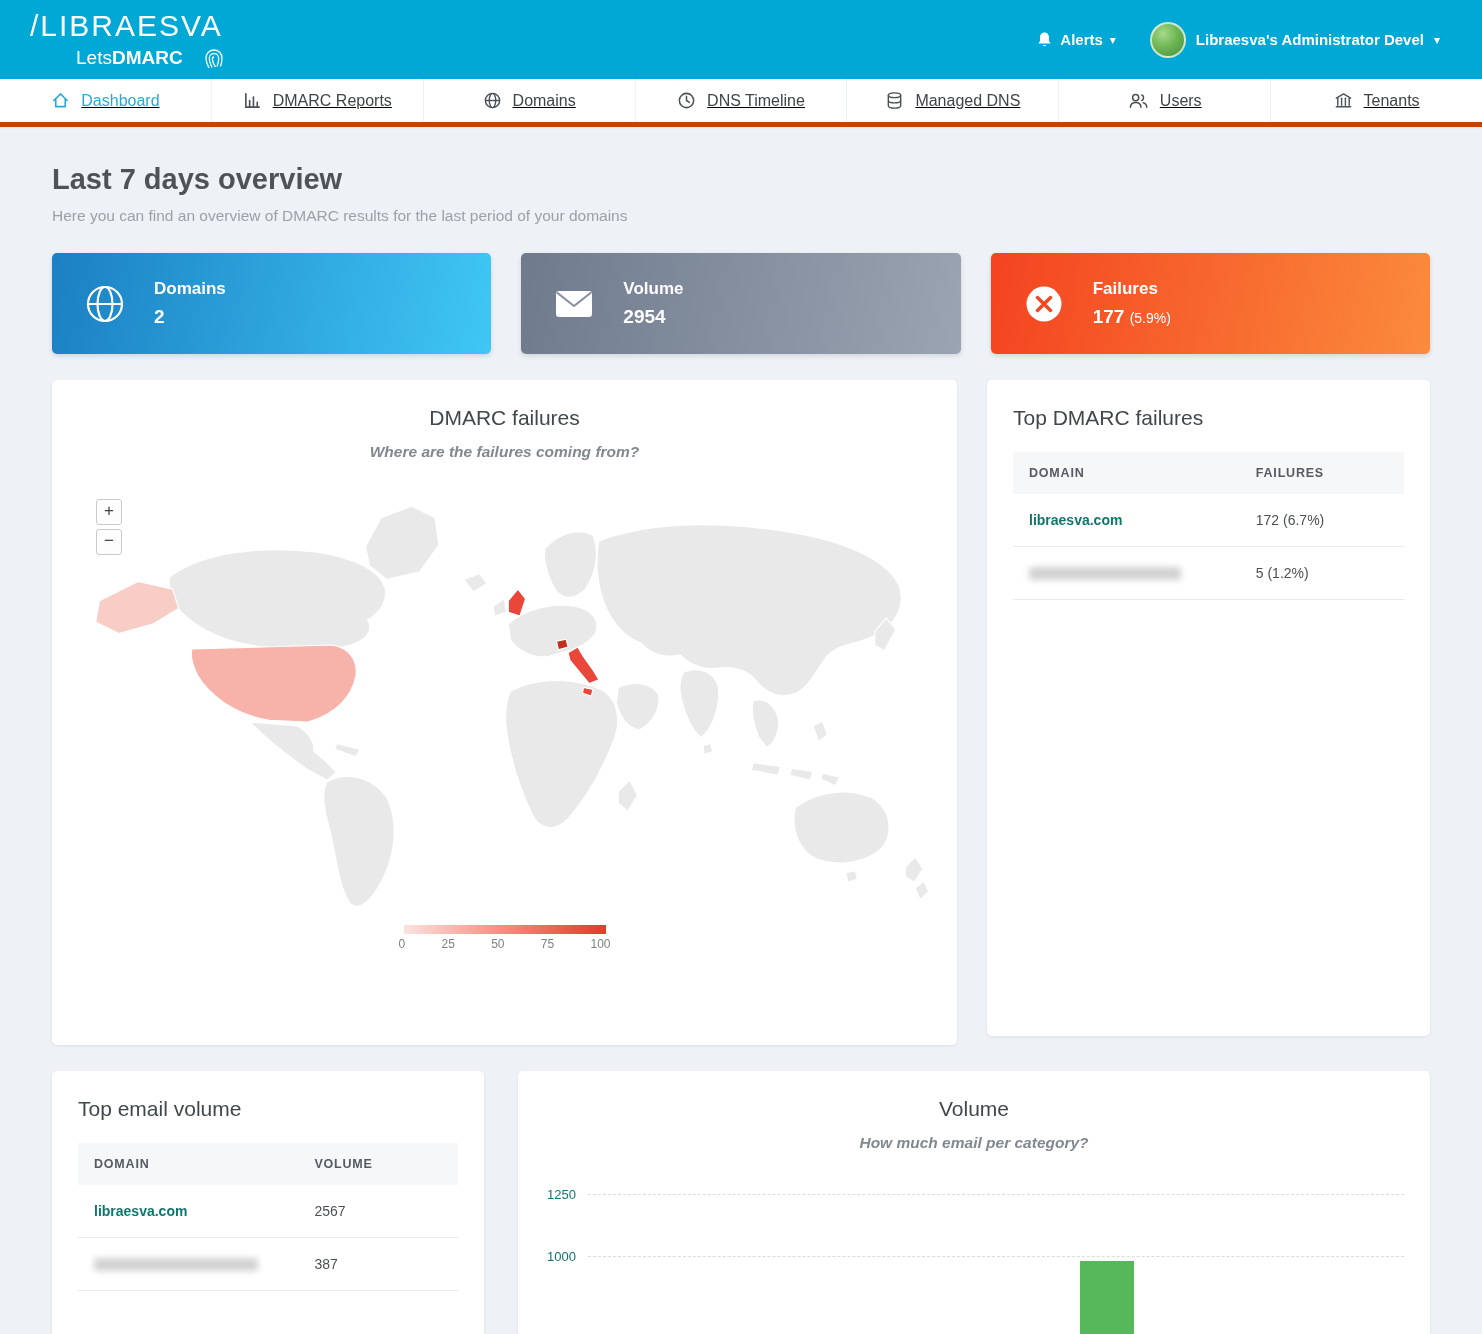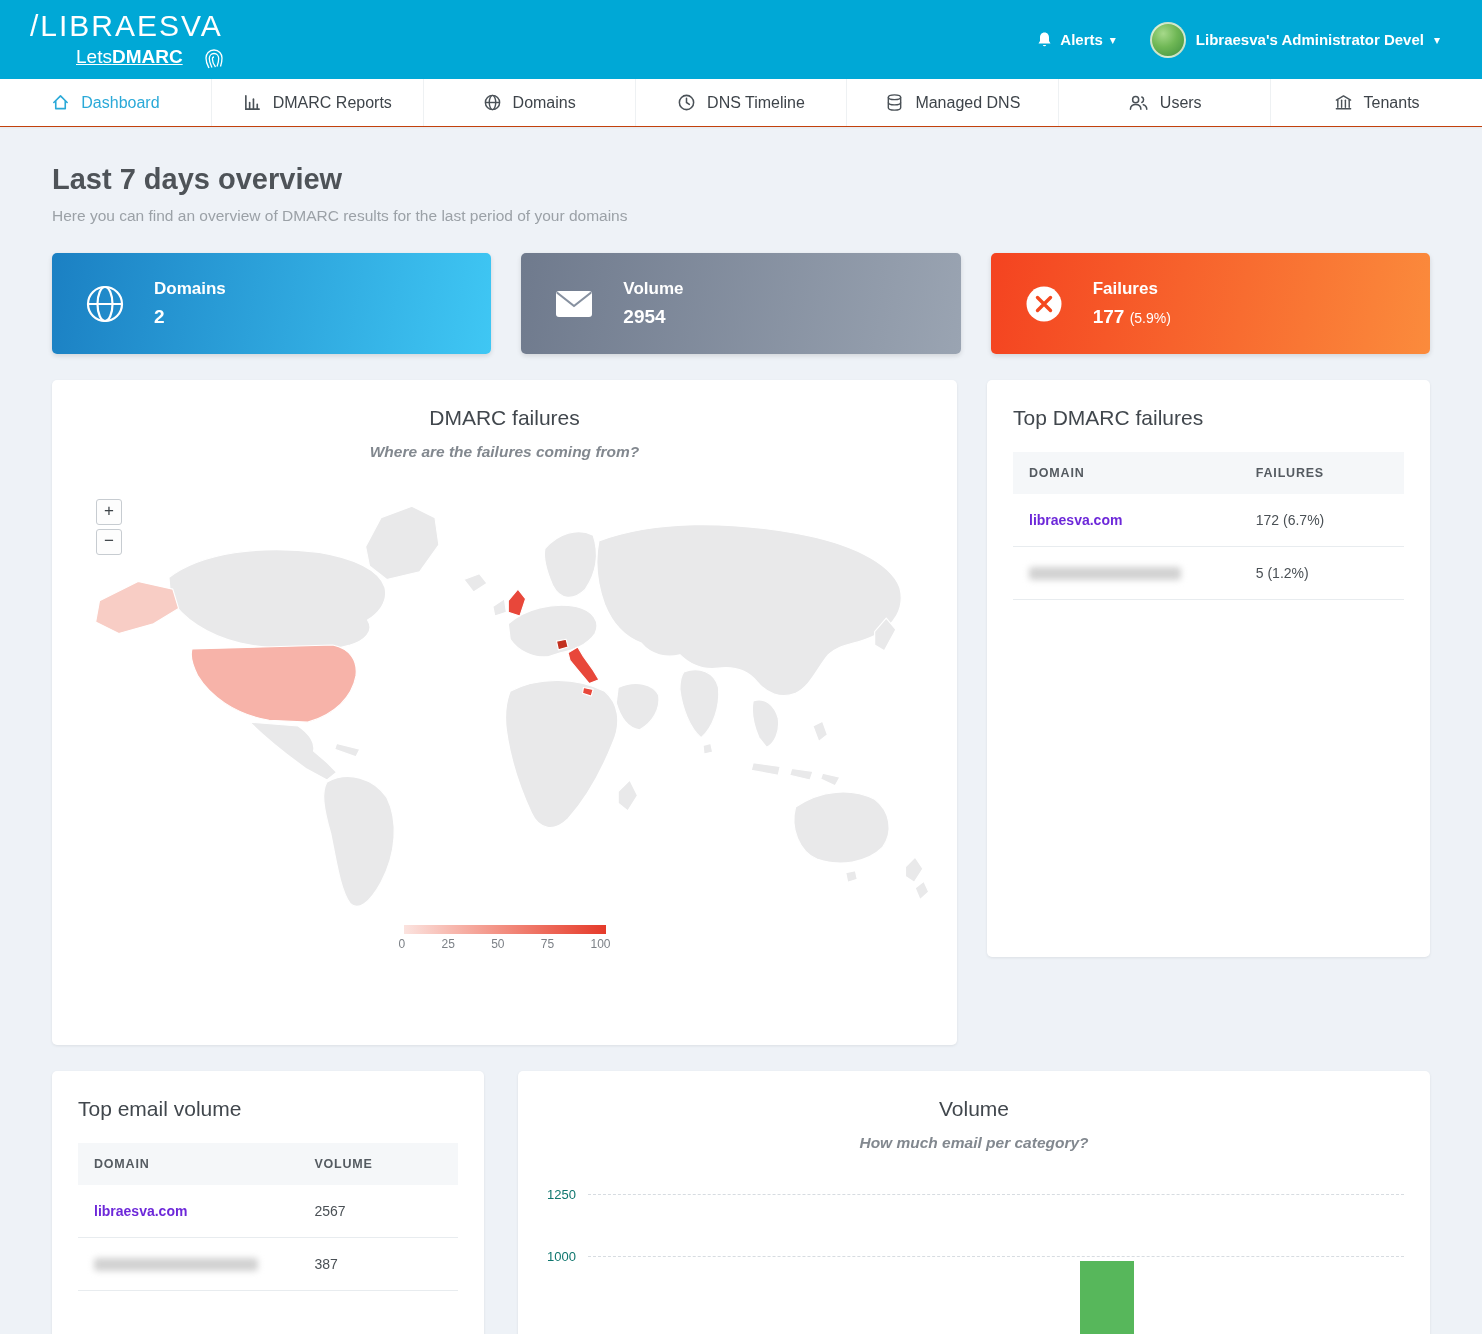--- a/index.html
+++ b/index.html
@@ -4,36 +4,36 @@
 <style>
   * { margin:0; padding:0; box-sizing:border-box; }
   html,body { width:1482px; height:1334px; overflow:hidden; background:#eef2f7;
     font-family:"Liberation Sans","DejaVu Sans",sans-serif; }
 
   
   .header { height:79px; background:#00a8d6; display:flex; align-items:center;
     justify-content:space-between; padding:0 42px 0 30px; }
   .logo { display:flex; flex-direction:column; gap:3px; }
   .logo-main { color:#fff; font-size:30px; font-weight:500; letter-spacing:2px; }
-  .logo-sub { color:#fff; font-size:19px; display:flex; gap:20px; margin-left:46px;text-decoration:underline; }
+  .logo-sub { color:#fff; font-size:19px; display:flex; align-items:center; gap:20px; margin-left:46px; }
   .logo-sub .lt { font-weight:300; }
   .logo-sub .bd { font-weight:700; }
   .header-right { display:flex; align-items:center; gap:34px; }
   .alerts { display:flex; align-items:center; gap:7px; color:#fff; font-size:15px;
     font-weight:700; cursor:pointer; }
   .userbox { display:flex; align-items:center; gap:10px; color:#fff; font-size:15px;
     font-weight:700; cursor:pointer; }
   .avatar { width:36px; height:36px; border-radius:50%;
     background:radial-gradient(circle at 35% 30%, #a6d98a 0%, #6fb755 45%, #3f8f3d 100%);
     border:2px solid rgba(255,255,255,.7); }
   .chev { font-size:12px; color:#fff; }
 
   
-  .nav { height:48px; background:#fff; display:flex; border-bottom:1px solid #c2410c;
-    box-shadow:0 1px 2px rgba(0,0,0,.04); }
+  .nav { height:48px; background:#fff; display:flex; border-bottom:5px solid #c2410c;
+    box-shadow:0 1px 2px rgba(0,0,0,.04);text-decoration:underline; }
   .nav-item { flex:1; display:flex; align-items:center; justify-content:center; gap:11px;
     font-size:16px; color:#3e444a; cursor:pointer; }
   .nav-item + .nav-item { border-left:1px solid #eef1f3;text-align:center; }
   .nav-item svg { stroke:#4a5157; }
   .nav-item.active { color:#2aa9d8; }
   .nav-item.active svg { stroke:#2aa9d8; }
 
   
   .content { padding:0 52px; }
   .page-title { margin-top:36px; font-size:29px; color:#4e5358; font-weight:700; }
@@ -49,21 +49,21 @@
   .stat .txt { display:flex; flex-direction:column; gap:7px; }
   .stat .lbl { font-size:17px; font-weight:700; }
   .stat .val { font-size:19px; font-weight:700; }
   .stat .pct { font-size:14px; font-weight:400; }
 
   
   .row2 { display:flex; gap:30px; margin-top:26px; }
   .row3 { display:flex; gap:34px; margin-top:26px; }
   .card { background:#fff; border-radius:5px; box-shadow:0 1px 3px rgba(0,0,0,.08); }
   .map-card { width:905px; height:665px; padding:26px 24px 0; position:relative; }
-  .failures-card { flex:1; height:577px; padding:26px; }
+  .failures-card { flex:1; height:656px; padding:26px; }
   .volume-table-card { width:432px; height:380px; padding:26px; }
   .volume-chart-card { flex:1; height:380px; position:relative; padding-top:26px; }
   .card-title { font-size:21px; color:#41474d; font-weight:500; }
   .card-title.center { text-align:center; }
   .card-subtitle { margin-top:13px; text-align:center; font-size:15.5px; font-weight:700;
     color:#82888f;font-style:italic; }
 
   
   .map-wrap { position:relative; margin-top:24px; }
   .zoom-ctrl { position:absolute; left:20px; top:14px; display:flex; flex-direction:column;
@@ -76,21 +76,21 @@
     background:linear-gradient(90deg,#fbe3df,#f7b6ac,#f28c7e,#ec6252,#e53a2a); }
   .legend-ticks { display:flex; justify-content:space-between; width:212px; margin:3px auto 0; }
   .legend-ticks span { font-size:12px; color:#7c8187; position:relative; text-align:center; }
 
   
   table.dtable { width:100%; border-collapse:collapse; margin-top:22px; }
   table.dtable th { background:#f5f7f9; text-align:left; font-size:12.5px; color:#555b61;
     letter-spacing:.8px; font-weight:700; padding:14px 16px; text-transform:uppercase; }
   table.dtable td { padding:18px 16px; border-bottom:1px solid #e8ecef; font-size:14px;
     color:#4a5055; }
-  table.dtable td.dom { font-weight:700; color:#6d28d9; }
+  table.dtable td.dom { font-weight:700; color:#0f766e; }
   table.dtable .c2 { width:42%; }
   .blur-bar { height:13px; width:152px; border-radius:3px; background:#d2d2d2; filter:blur(3px); }
 
   
   .chart-area { position:absolute; left:0; right:0; top:123px; bottom:0; }
   .gridline { position:absolute; left:70px; right:26px; border-top:1px dashed #d7dce1; }
   .gridline .ytick { position:absolute; left:-58px; top:-8px; width:46px; text-align:right;
     font-size:13px; color:#0f766e; }
   .vbar { position:absolute; left:562px; top:67px; width:54px; height:220px; }
 </style>

